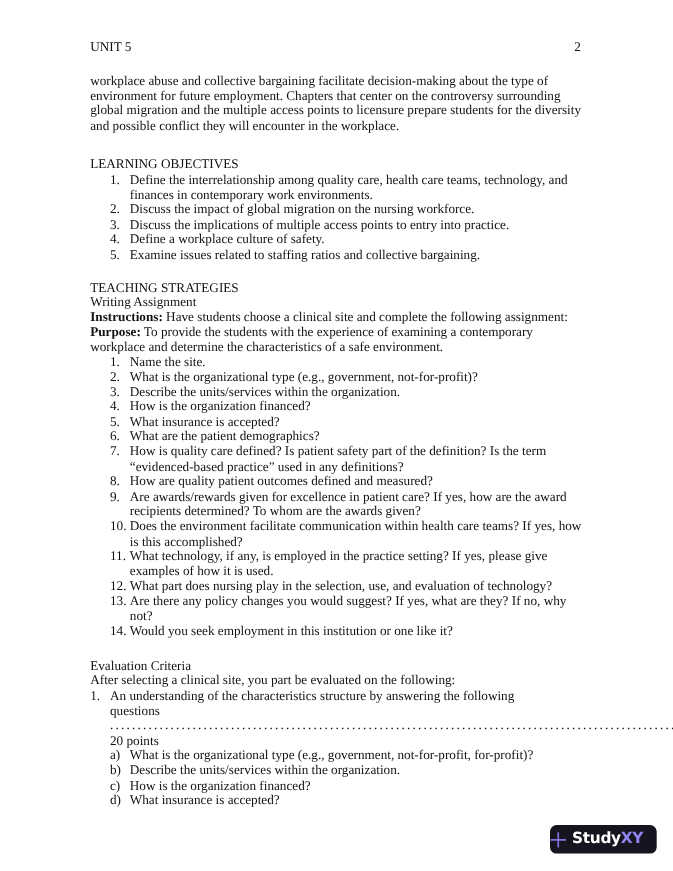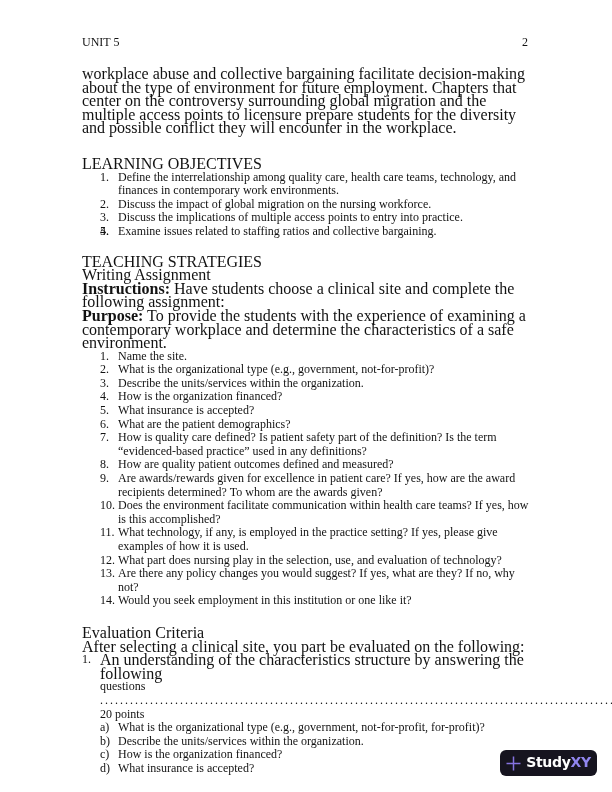--- a/index.html
+++ b/index.html
@@ -21,21 +21,21 @@
     display: flex;
     justify-content: space-between;
   }
 
   .content {
     position: absolute;
     top: 67px; left: 82px;
     width: 448px;
   }
 
-  p, h3 { margin: 0; padding: 0; font-size: 16px; }
+  p, h3 { margin: 0; padding: 0; font-size: 12px; }
   h3 { font-weight: normal; }
   .gap-md { height: 16px; }
   .gap-lg { height: 18px; }
   .gap-xl { height: 22px; }
 
   ol.num-list { list-style: none; margin: 0; padding: 0; }
   ol.num-list > li { position: relative; padding-left: 36px; }
   ol.num-list > li > .marker {
     position: absolute; left: 18px; top: 0; width: 18px;
   }
@@ -57,21 +57,20 @@
   ol.sub-list > li > .marker { position: absolute; left: 0; top: 0; width: 18px; }
 
   .brand {
     position: absolute;
     left: 500px; top: 750px;
     width: 97px; height: 26px;
     background: #16141f;
     border-radius: 6px;
     display: flex;
     align-items: center;
-    justify-content: center;
     gap: 5px;
     font-family: "DejaVu Sans", sans-serif;
     font-weight: bold;
     font-size: 14px;
     cursor: pointer;
   }
   .brand .word { color: #ffffff; letter-spacing: -0.3px; }
   .brand .word .xy { color: #9186f0; }
   .plus-icon { display: inline-flex; }
 </style>
@@ -89,21 +88,21 @@
 
     <p>workplace abuse and collective bargaining facilitate decision-making about the type of environment for future employment. Chapters that center on the controversy surrounding global migration and the multiple access points to licensure prepare students for the diversity and possible conflict they will encounter in the workplace.</p>
 
     <div class="gap-xl"></div>
 
     <h3>LEARNING OBJECTIVES</h3>
     <ol class="num-list">
         <li><span class="marker">1.</span><span>Define the interrelationship among quality care, health care teams, technology, and finances in contemporary work environments.</span></li>
         <li><span class="marker">2.</span><span>Discuss the impact of global migration on the nursing workforce.</span></li>
         <li><span class="marker">3.</span><span>Discuss the implications of multiple access points to entry into practice.</span></li>
-        <li><span class="marker">4.</span></li>
+        <li><span class="marker">4.</span><span>Define a workplace culture of safety.</span></li>
         <li><span class="marker">5.</span><span>Examine issues related to staffing ratios and collective bargaining.</span></li>
       </ol>
 
     <div class="gap-md"></div>
 
     <h3>TEACHING STRATEGIES</h3>
     <h3>Writing Assignment</h3>
 
     <p><b>Instructions:</b><span> Have students choose a clinical site and complete the following assignment:</span></p>
 

